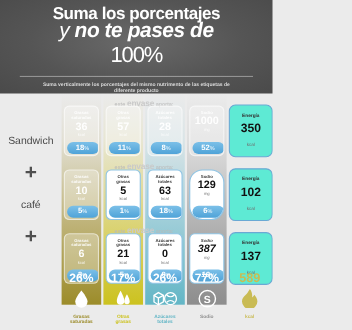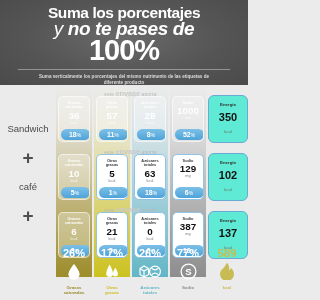--- a/index.html
+++ b/index.html
@@ -47,22 +47,22 @@
     font-size: 19px;
     font-weight: bold;
     letter-spacing: -0.4px;
     line-height: 16px;
     white-space: nowrap;
     font-style: italic;
   }
   .title-l2 .thin { font-weight: normal; }
 
   .title-big {
-    font-size: 29px;
-    font-weight: bold;
+    font-size: 20px;
+    font-weight: normal;
     letter-spacing: -1px;
     line-height: 29px;
     margin-top: -1px;
   }
 
   .hdr-rule {
     width: 212px;
     height: 1px;
     background: rgba(255,255,255,0.38);
     margin: 4px auto 0 auto;
@@ -382,21 +382,21 @@
       <div class="cval">5</div>
       <div class="cunit">kcal</div>
       <div class="pill"><span>1</span><span class="pct">%</span></div>
     </div>
     <div class="card" style="left:134px; top:69px;">
       <div class="cname"><span>Azúcares</span><br><span>totales</span></div>
       <div class="cval">63</div>
       <div class="cunit">kcal</div>
       <div class="pill"><span>18</span><span class="pct">%</span></div>
     </div>
-    <div class="card" style="left:172px; top:69px;">
+    <div class="card" style="left:172px; top:69px;border-radius:12px;">
       <div class="cname"><span>Sodio</span></div>
       <div class="cval">129</div>
       <div class="cunit">mg</div>
       <div class="pill"><span>6</span><span class="pct">%</span></div>
     </div>
     <div class="ecard" style="left:208px; top:68px;">
       <div class="ename">Energía</div>
       <div class="eval">102</div>
       <div class="eunit">kcal</div>
     </div>
@@ -412,21 +412,21 @@
       <div class="cval">21</div>
       <div class="cunit">kcal</div>
       <div class="pill"><span>5</span><span class="pct">%</span></div>
     </div>
     <div class="card" style="left:134px; top:127px;">
       <div class="cname"><span>Azúcares</span><br><span>totales</span></div>
       <div class="cval">0</div>
       <div class="cunit">kcal</div>
       <div class="pill"><span>0</span><span class="pct">%</span></div>
     </div>
-    <div class="card" style="left:172px; top:127px;">
+    <div class="card" style="left:172px; top:127px;font-style:italic;">
       <div class="cname"><span>Sodio</span></div>
       <div class="cval">387</div>
       <div class="cunit">mg</div>
       <div class="pill"><span>19</span><span class="pct">%</span></div>
     </div>
     <div class="ecard" style="left:208px; top:126px;">
       <div class="ename">Energía</div>
       <div class="eval">137</div>
       <div class="eunit">kcal</div>
     </div>

